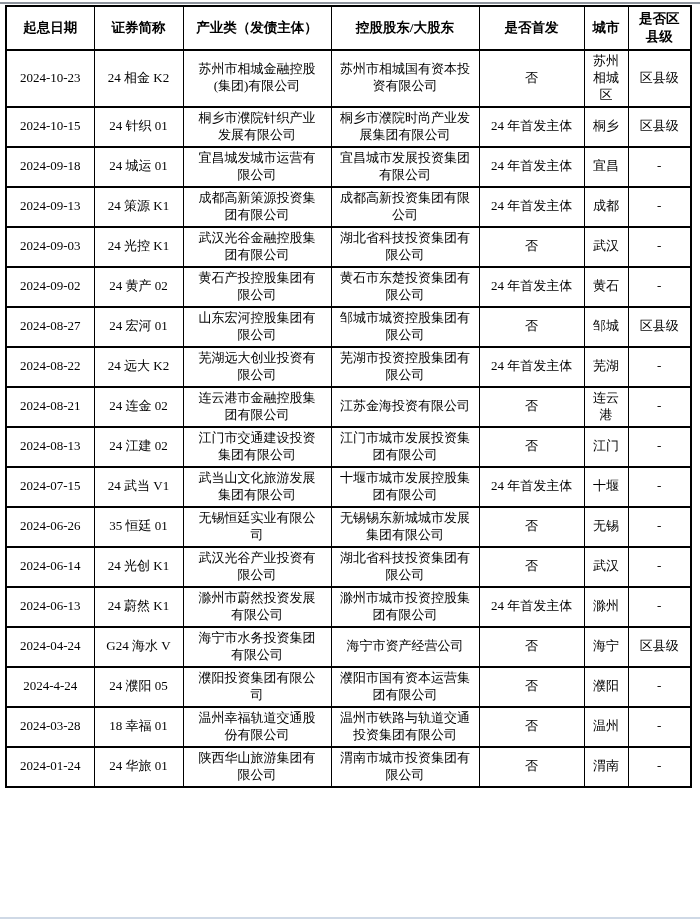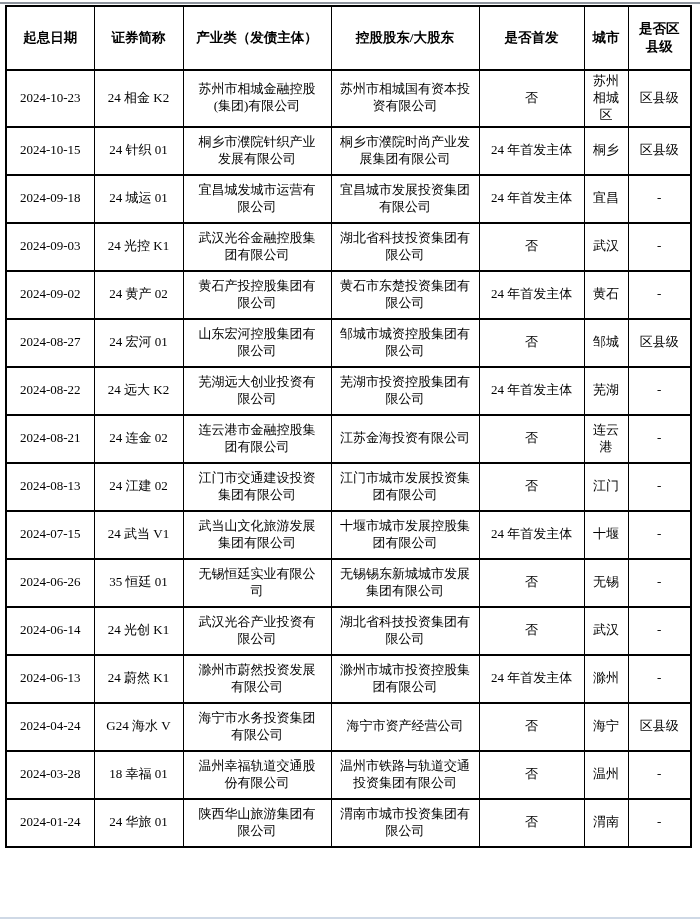--- a/index.html
+++ b/index.html
@@ -27,22 +27,22 @@
     text-align:center;
     vertical-align:middle;
     padding:2px 3px;
     font-size:13px;
     line-height:1.3;
     white-space:pre-line;
     overflow:hidden;
   }
   table.bond-table{border:2px solid #000;}
   table.bond-table th{font-weight:bold;font-size:13.5px;}
-  thead tr{height:64px;}
-  tbody tr{height:48px;}
+  thead tr{height:44px;}
+  tbody tr{height:40px;}
   tbody tr.tall{height:50px;}
   col.c1{width:88px;}
   col.c2{width:89px;}
   col.c3{width:148px;}
   col.c4{width:148px;}
   col.c5{width:105px;}
   col.c6{width:44px;}
   col.c7{width:63px;}
 </style>
 </head>
@@ -102,20 +102,31 @@
         <td>24 城运 01</td>
         <td>宜昌城发城市运营有
 限公司</td>
         <td>宜昌城市发展投资集团
 有限公司</td>
         <td>24 年首发主体</td>
         <td>宜昌</td>
         <td>-</td>
       </tr>
       <tr>
+        <td>2024-09-13</td>
+        <td>24 策源 K1</td>
+        <td>成都高新策源投资集
+团有限公司</td>
+        <td>成都高新投资集团有限
+公司</td>
+        <td>24 年首发主体</td>
+        <td>成都</td>
+        <td>-</td>
+      </tr>
+      <tr>
         <td>2024-09-03</td>
         <td>24 光控 K1</td>
         <td>武汉光谷金融控股集
 团有限公司</td>
         <td>湖北省科技投资集团有
 限公司</td>
         <td>否</td>
         <td>武汉</td>
         <td>-</td>
       </tr>
@@ -222,20 +233,31 @@
         <td>2024-04-24</td>
         <td>G24 海水 V</td>
         <td>海宁市水务投资集团
 有限公司</td>
         <td>海宁市资产经营公司</td>
         <td>否</td>
         <td>海宁</td>
         <td>区县级</td>
       </tr>
       <tr>
+        <td>2024-4-24</td>
+        <td>24 濮阳 05</td>
+        <td>濮阳投资集团有限公
+司</td>
+        <td>濮阳市国有资本运营集
+团有限公司</td>
+        <td>否</td>
+        <td>濮阳</td>
+        <td>-</td>
+      </tr>
+      <tr>
         <td>2024-03-28</td>
         <td>18 幸福 01</td>
         <td>温州幸福轨道交通股
 份有限公司</td>
         <td>温州市铁路与轨道交通
 投资集团有限公司</td>
         <td>否</td>
         <td>温州</td>
         <td>-</td>
       </tr>

